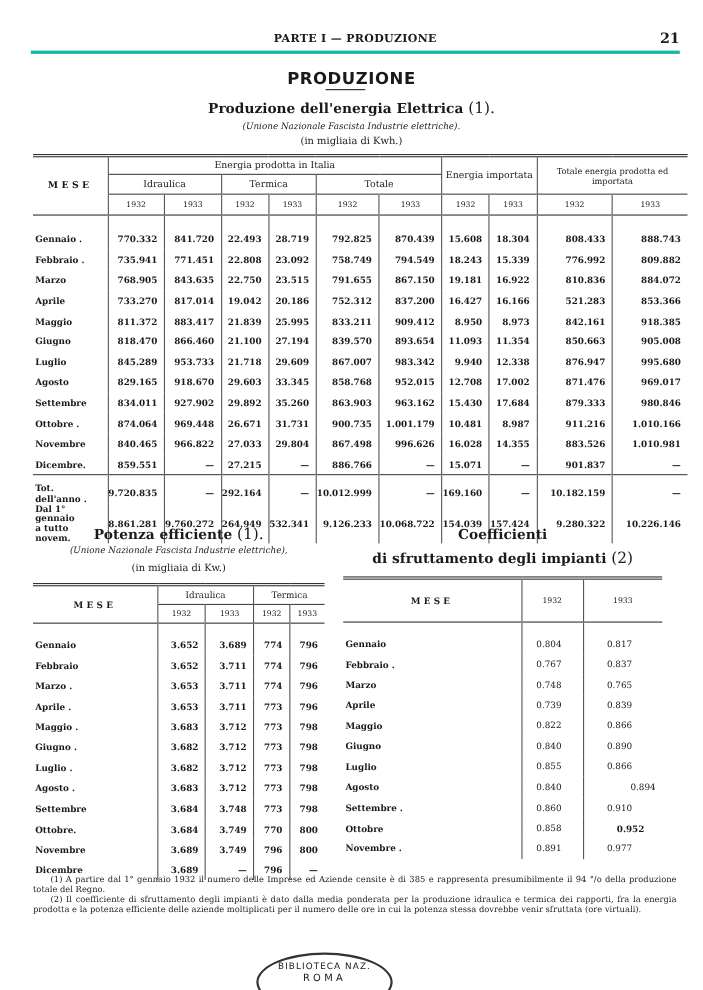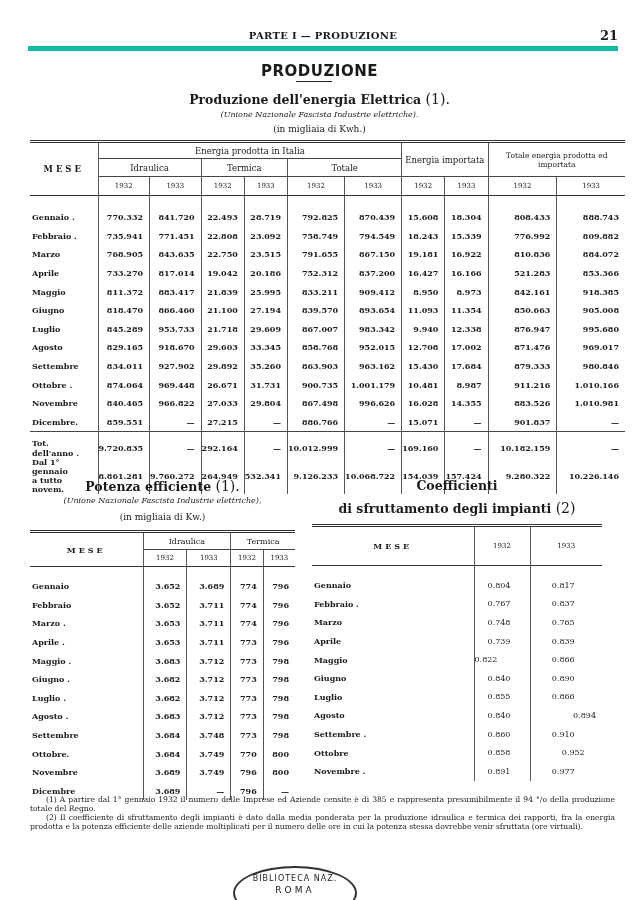--- a/index.html
+++ b/index.html
@@ -1,18 +1,18 @@
 <!DOCTYPE html>
 <html><head>
 <meta charset="utf-8">
 <style>
   html, body { margin: 0; padding: 0; background: #ffffff; }
   body { width: 639px; height: 900px; position: relative; overflow: hidden; color: #1a1a1a; font-family: "DejaVu Serif", serif; }
   .abs { position: absolute; }
-  .running-head { left: 28px; top: 28px; width: 590px; height: 18px; border-bottom: 5px solid #14b8a6; }
+  .running-head { left: 28px; top: 28px; width: 590px; height: 18px; border-bottom: 3px solid #14b8a6; }
   .running-head .title { position: absolute; left: 0; right: 0; top: 2px; text-align: center; font-size: 10px; font-weight: bold; letter-spacing: 0.3px; }
   .running-head .pageno { position: absolute; right: 0; top: 0; font-size: 13px; font-weight: bold; }
   .main-title { left: 0; width: 639px; top: 62px; text-align: center; font-family: "DejaVu Sans", sans-serif; font-weight: bold; font-size: 15px; letter-spacing: 0.5px; }
   .main-title-rule { left: 296px; top: 81px; width: 36px; border-top: 1px solid #222; }
   .sec-title { text-align: center; font-weight: bold; font-size: 12.5px; }
   .sec-title .num { font-weight: normal; font-size: 14px; }
   .source { text-align: center; font-style: italic; font-size: 8px; }
   .unit { text-align: center; font-size: 9px; }
 
   table { border-collapse: collapse; font-family: "DejaVu Serif", serif; }
@@ -445,21 +445,21 @@
         <td class="vl" style="text-align: center; font-weight: normal;">0.748</td>
         <td class="vl" style="text-align: center; font-weight: normal;">0.765</td>
       </tr>
       <tr>
         <td class="month">Aprile</td>
         <td class="vl" style="text-align: center; font-weight: normal;">0.739</td>
         <td class="vl" style="text-align: center; font-weight: normal;">0.839</td>
       </tr>
       <tr>
         <td class="month">Maggio</td>
-        <td class="vl" style="text-align: left; font-weight: normal;">0.822</td>
+        <td class="vl" style="text-align: center; font-weight: normal;">0.822</td>
         <td class="vl" style="text-align: center; font-weight: normal;">0.866</td>
       </tr>
       <tr>
         <td class="month">Giugno</td>
         <td class="vl" style="text-align: center; font-weight: normal;">0.840</td>
         <td class="vl" style="text-align: center; font-weight: normal;">0.890</td>
       </tr>
       <tr>
         <td class="month">Luglio</td>
         <td class="vl" style="text-align: center; font-weight: normal;">0.855</td>
@@ -471,21 +471,21 @@
         <td class="vl" style="text-align: right; font-weight: normal;">0.894</td>
       </tr>
       <tr>
         <td class="month">Settembre .</td>
         <td class="vl" style="text-align: center; font-weight: normal;">0.860</td>
         <td class="vl" style="text-align: center; font-weight: normal;">0.910</td>
       </tr>
       <tr>
         <td class="month">Ottobre</td>
         <td class="vl" style="text-align: center; font-weight: normal;">0.858</td>
-        <td class="vl" style="text-align: center; font-weight: normal; padding-left: 20px;">0.952</td>
+        <td class="vl" style="text-align: center; font-weight: bold; padding-left: 20px;">0.952</td>
       </tr>
       <tr>
         <td class="month">Novembre .</td>
         <td class="vl" style="text-align: center; font-weight: normal;">0.891</td>
         <td class="vl" style="text-align: center; font-weight: normal;">0.977</td>
       </tr>
     </tbody>
 </table>
 
 <div class="abs notes">

